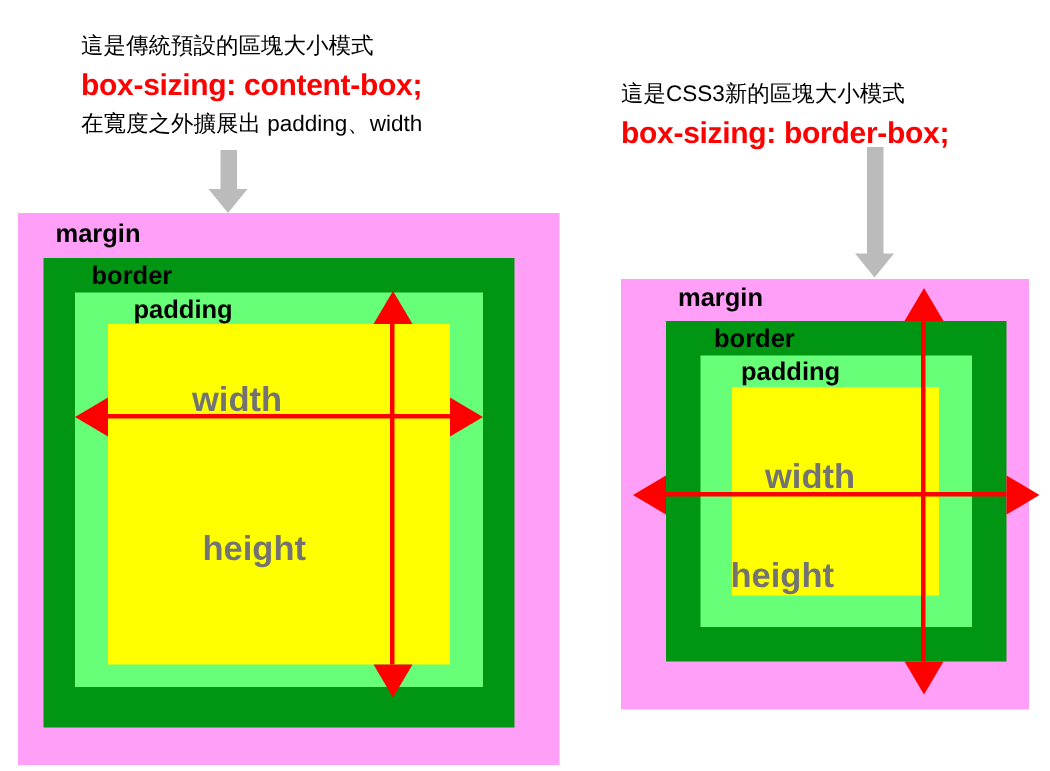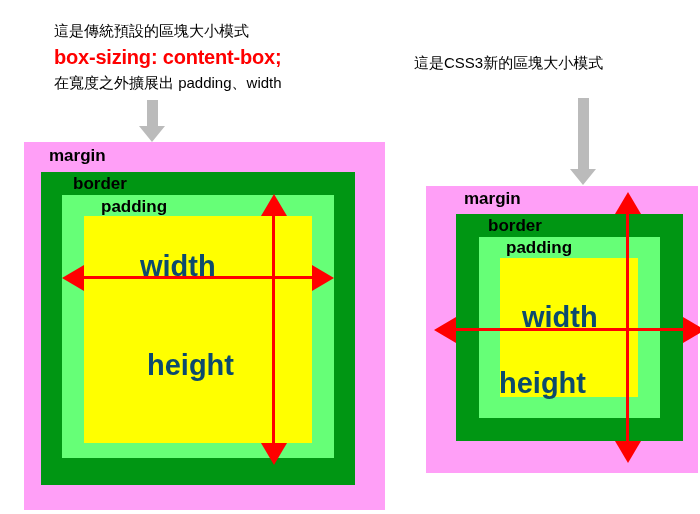--- a/index.html
+++ b/index.html
@@ -52,21 +52,21 @@
     position: absolute;
     left: -13px;
     width: 0;
     height: 0;
     border-left: 13px solid transparent;
     border-right: 13px solid transparent;
     border-top: 16px solid #bbbbbb;
   }
 
   
-  .boxmodel { position: absolute; margin-left: 12px; }
+  .boxmodel { position: absolute; }
 
   .layer {
     position: absolute;
     box-sizing: border-box;
   }
   .layer-margin  { background: #ff9ff7; }
   .layer-border  { background: #009613; }
   .layer-padding { background: #66ff77; }
   .layer-content { background: #ffff00; }
 
@@ -114,23 +114,23 @@
     border-bottom: 22px solid #ff0000;
   }
   .ah-down {
     border-left: 13px solid transparent;
     border-right: 13px solid transparent;
     border-top: 22px solid #ff0000;
   }
 
   .measure-label {
     position: absolute;
-    font-size: 29px;
+    font-size: 23px;
     font-weight: bold;
-    color: #0c4a6e;
+    color: #737373;
     white-space: nowrap;
     line-height: 25px;
   }
 </style>
 </head>
 <body>
 
 <div class="caption cap-left">
   <span class="cap-line">這是傳統預設的區塊大小模式</span>
   <span class="cap-line code">box-sizing: content-box;</span>
@@ -166,20 +166,21 @@
   <div class="measure" style="left:248px; top:74px;">
     <div class="line-v" style="top:0; height:227px;"></div>
     <div class="arrowhead ah-up" style="top:-22px; left:-11px;"></div>
     <div class="arrowhead ah-down" style="top:227px; left:-11px;"></div>
   </div>
   <div class="measure-label" style="left:123px; top:211px;">height</div>
 </div>
 
 <div class="caption cap-right">
   <span class="cap-line">這是CSS3新的區塊大小模式</span>
+  <span class="cap-line code">box-sizing: border-box;</span>
 </div>
 
 <div class="grey-arrow" style="left:583px; top:98px;">
   <div class="shaft" style="height:72px;"></div>
   <div class="head" style="top:71px;"></div>
 </div>
 
 <div class="boxmodel" style="left:414px; top:186px; width:272px; height:287px;">
 
   <div class="layer layer-margin" style="left:0; top:0; width:272px; height:287px;"></div>

